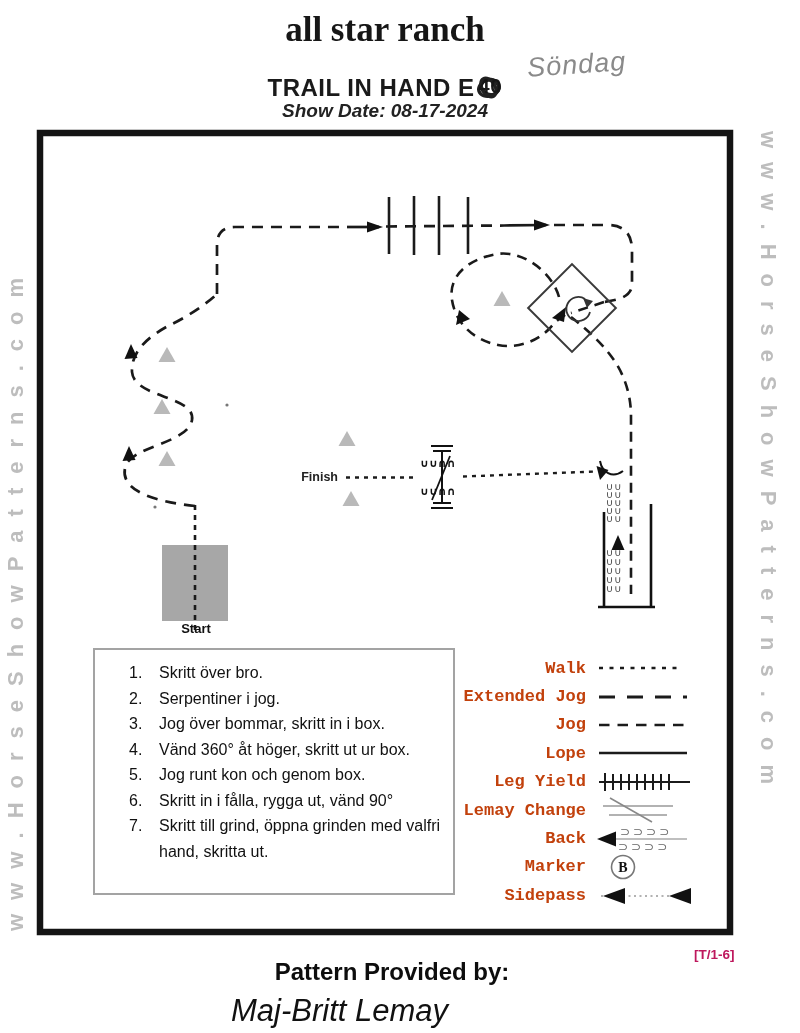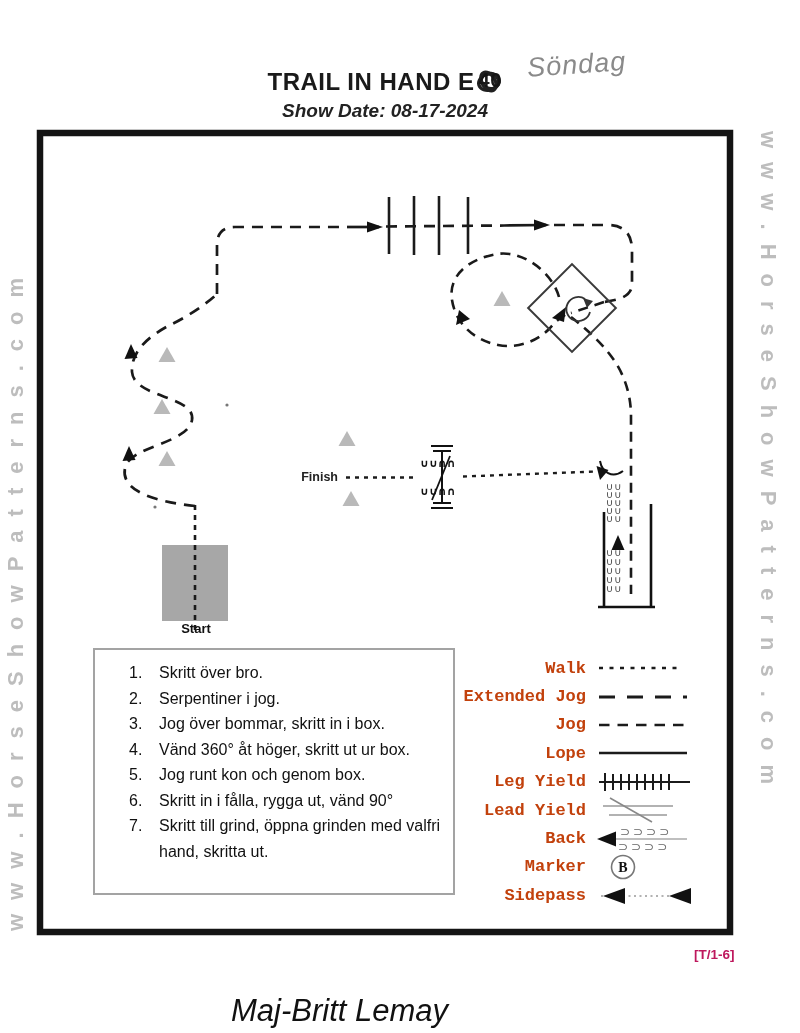--- a/index.html
+++ b/index.html
@@ -1,21 +1,21 @@
 <!DOCTYPE html>
 <html><head>
 <meta charset="utf-8">
 <style>
   html,body{margin:0;padding:0;background:#fff;}
   .page{position:relative;width:800px;height:1033px;background:#fff;overflow:hidden;
         font-family:"Liberation Sans",sans-serif;color:#1a1a1a;}
   
   .hdr-title{position:absolute;left:0;top:10px;width:770px;text-align:center;
     font-family:"Liberation Serif",serif;font-weight:bold;font-size:35px;color:#161616;}
-  .hdr-sub{position:absolute;left:0;top:68px;width:770px;text-align:center;
+  .hdr-sub{position:absolute;left:0;top:74px;width:770px;text-align:center;
     font-weight:bold;font-size:24px;letter-spacing:.5px;color:#1a1a1a;white-space:nowrap;}
   .scrib-wrap{position:relative;display:inline-block;width:27px;height:27px;vertical-align:-5px;margin-left:1px;}
   .scrib-num{position:absolute;left:3px;top:1px;font-size:20px;font-weight:bold;}
   .scrib-svg{position:absolute;left:0;top:0;}
   .hdr-hand{position:absolute;left:527px;top:48px;width:140px;
     font-style:italic;font-size:27px;color:#8a8a8a;transform:rotate(-4deg);letter-spacing:1px;}
   .hdr-date{position:absolute;left:0;top:100px;width:770px;text-align:center;
     font-style:italic;font-size:19px;font-weight:700;color:#222;}
   
   .wm{position:absolute;font-weight:bold;font-size:22px;letter-spacing:14px;
@@ -42,20 +42,21 @@
   .ft-provided{position:absolute;left:0;top:958px;width:784px;text-align:center;
     font-weight:bold;font-size:24px;color:#0d0d0d;}
   .ft-name{position:absolute;left:0;top:993px;width:679px;text-align:center;
     font-style:italic;font-size:31px;color:#111;}
 </style>
 </head>
 <body>
 
 <div class="page">
 
+  <div class="hdr-title">all star ranch</div>
   <div class="hdr-sub"><span>TRAIL IN HAND E</span><span class="scrib-wrap"><span class="scrib-num">40</span><svg class="scrib-svg" width="27" height="27">
           <g fill="none" stroke="#151515" stroke-width="3.4" opacity="0.95">
             <ellipse cx="13" cy="14" rx="10.5" ry="8" transform="rotate(-18 13 14)"></ellipse>
             <ellipse cx="14" cy="13" rx="9" ry="7.5" transform="rotate(24 14 13)"></ellipse>
             <ellipse cx="12.5" cy="13.5" rx="10" ry="6.5" transform="rotate(58 12.5 13.5)"></ellipse>
           </g>
         </svg></span></div>
   <div class="hdr-hand">Söndag</div>
   <div class="hdr-date">Show Date: 08-17-2024</div>
 
@@ -225,21 +226,21 @@
             <line x1="34" y1="5" x2="34" y2="21"></line>
           <line x1="42" y1="5" x2="42" y2="21"></line>
             <line x1="50" y1="5" x2="50" y2="21"></line>
           <line x1="58" y1="5" x2="58" y2="21"></line>
             <line x1="66" y1="5" x2="66" y2="21"></line>
           <line x1="74" y1="5" x2="74" y2="21"></line>
         </g>
       </svg>
     </div>
     <div class="lrow">
-      <span class="llabel">Lead Yield</span>
+      <span class="llabel">Lemay Change</span>
       <svg class="lsym" viewBox="0 0 106 26">
         <line x1="8" y1="9" x2="78" y2="9" stroke="#999" stroke-width="1.6"></line>
         <line x1="14" y1="18" x2="72" y2="18" stroke="#999" stroke-width="1.6"></line>
         <line x1="15" y1="1" x2="57" y2="25" stroke="#888" stroke-width="1.6"></line>
       </svg>
     </div>
     <div class="lrow">
       <span class="llabel">Back</span>
       <svg class="lsym" viewBox="0 0 106 26">
         <line x1="16" y1="13" x2="92" y2="13" stroke="#aaa" stroke-width="1.3"></line>
@@ -261,15 +262,16 @@
       <span class="llabel">Sidepass</span>
       <svg class="lsym" viewBox="0 0 106 26">
         <line x1="6" y1="14" x2="98" y2="14" stroke="#999" stroke-width="1.5" stroke-dasharray="2 3.5"></line>
         <polygon points="8,14 30,6 30,22" fill="#111"></polygon>
         <polygon points="74,14 96,6 96,22" fill="#111"></polygon>
       </svg>
     </div>
   </div>
 
   <div class="ft-code">[T/1-6]</div>
+  <div class="ft-provided">Pattern Provided by:</div>
   <div class="ft-name">Maj-Britt Lemay</div>
 
 </div>
 
 </body></html>

